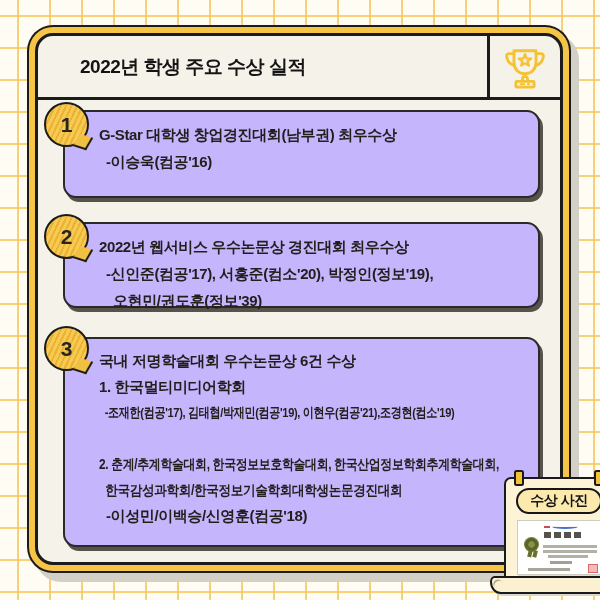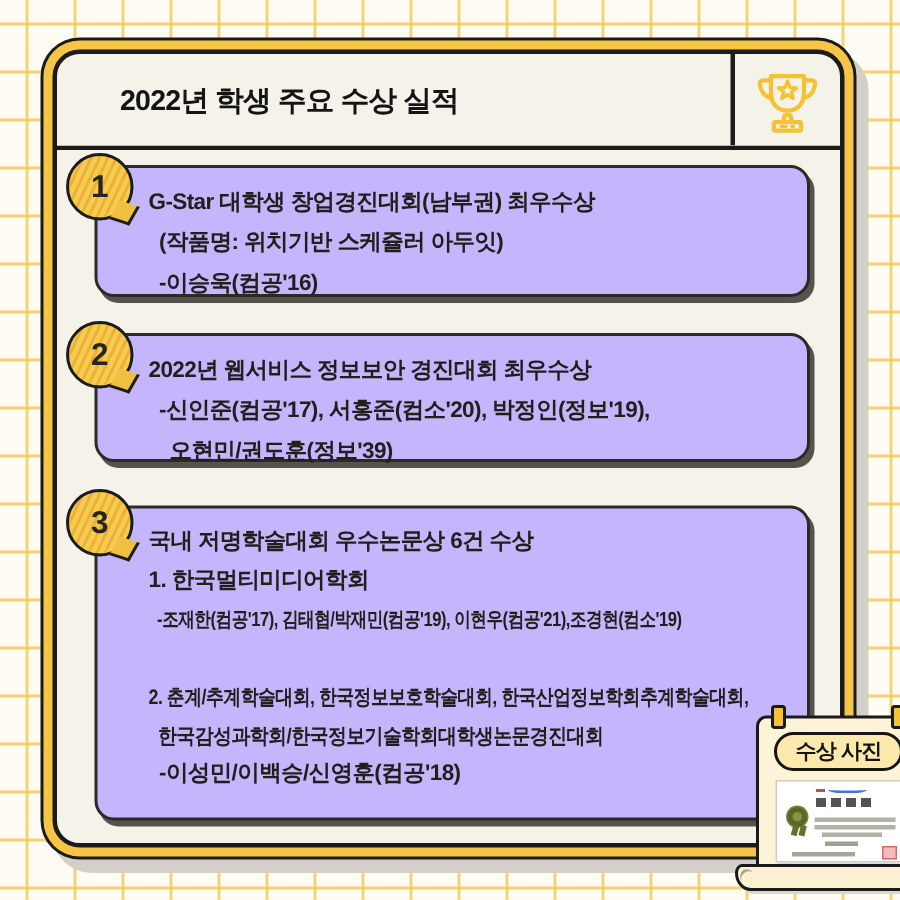--- a/index.html
+++ b/index.html
@@ -158,29 +158,28 @@
     </div>
   </div>
 
   <div class="body">
 
     <div class="badge badge1">
       <span>1</span>
     </div>
     <div class="box box1">
       <div class="row">G-Star 대학생 창업경진대회(남부권) 최우수상</div>
-      <div class="row ind">(작품명: 위치기반 스케쥴러 아두잇)</div>
       <div class="row ind">-이승욱(컴공'16)</div>
     </div>
 
     <div class="badge badge2">
       <span>2</span>
     </div>
     <div class="box box2">
-      <div class="row">2022년 웹서비스 정보보안 경진대회 최우수상</div>
+      <div class="row">2022년 웹서비스 우수논문상 경진대회 최우수상</div>
       <div class="row ind">-신인준(컴공'17), 서홍준(컴소'20), 박정인(정보'19),</div>
       <div class="row" style="padding-left:14px;">오현민/권도훈(정보'39)</div>
     </div>
 
     <div class="badge badge3">
       <span>3</span>
     </div>
     <div class="box box3">
       <div class="row">국내 저명학술대회 우수논문상 6건 수상</div>
       <div class="row">1. 한국멀티미디어학회</div>

